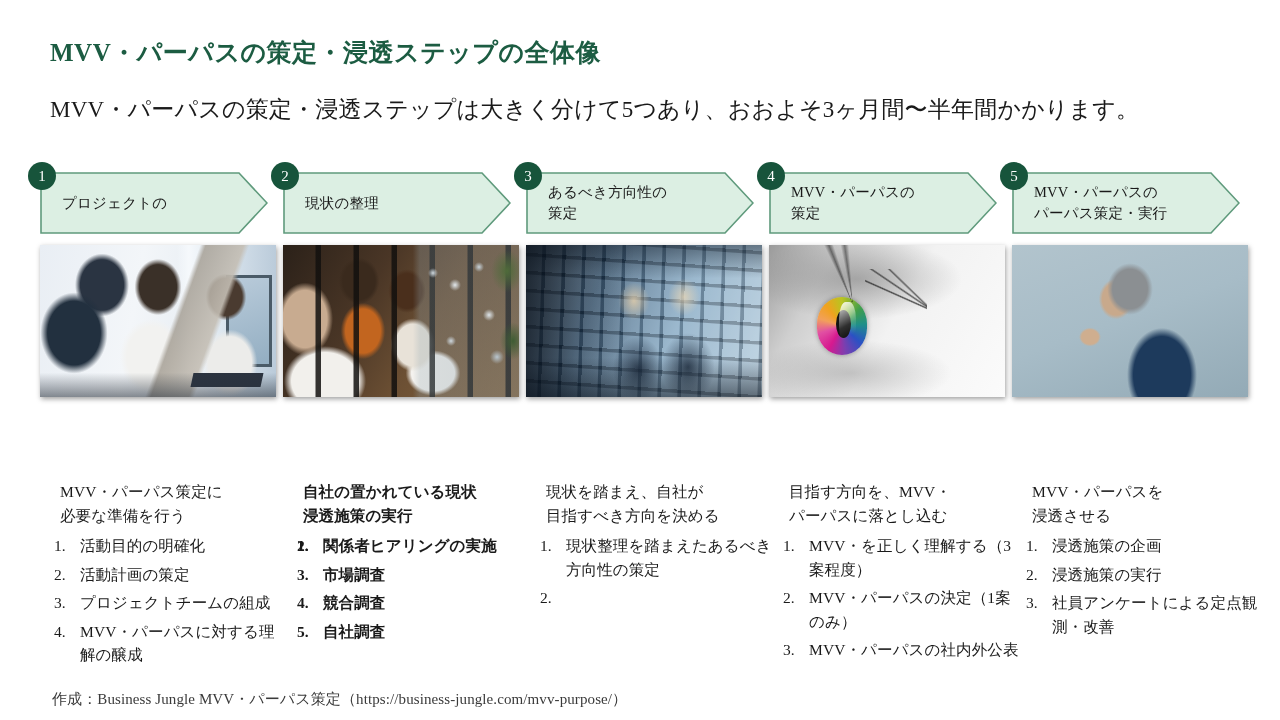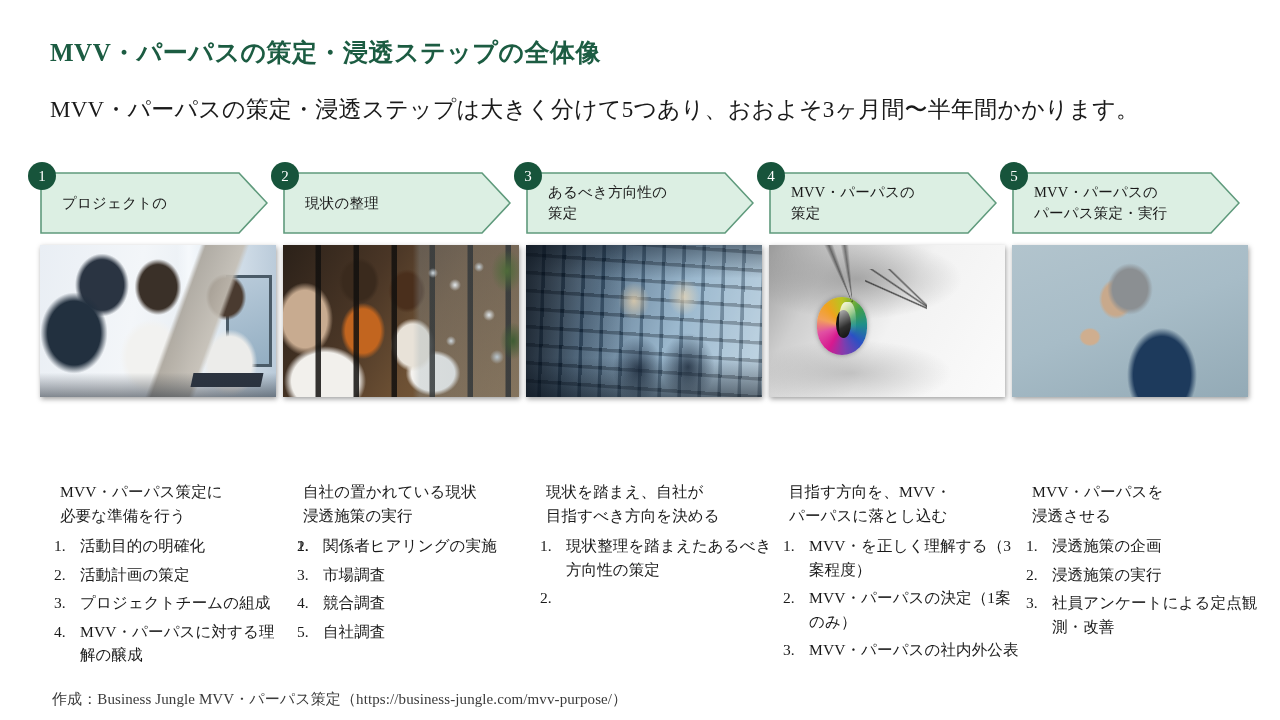--- a/index.html
+++ b/index.html
@@ -477,21 +477,21 @@
       <span>必要な準備を行う</span>
     </p>
     <ol class="col-list">
       <li><span class="num">1.</span><span>活動目的の明確化</span></li>
       <li><span class="num">2.</span><span>活動計画の策定</span></li>
       <li><span class="num">3.</span><span>プロジェクトチームの組成</span></li>
       <li><span class="num">4.</span><span>MVV・パーパスに対する理解の醸成</span></li>
     </ol>
   </div>
 
-  <div class="col" style="left:253px;">
+  <div class="col" style="left:253px;font-weight:bold;">
     <p class="col-lead">
       <span>自社の置かれている現状</span><br>
       <span>浸透施策の実行</span>
     </p>
     <ol class="col-list">
       <li><span class="num">1.</span></li>
       <li><span class="num">2.</span><span>関係者ヒアリングの実施</span></li>
       <li><span class="num">3.</span><span>市場調査</span></li>
       <li><span class="num">4.</span><span>競合調査</span></li>
       <li><span class="num">5.</span><span>自社調査</span></li>

